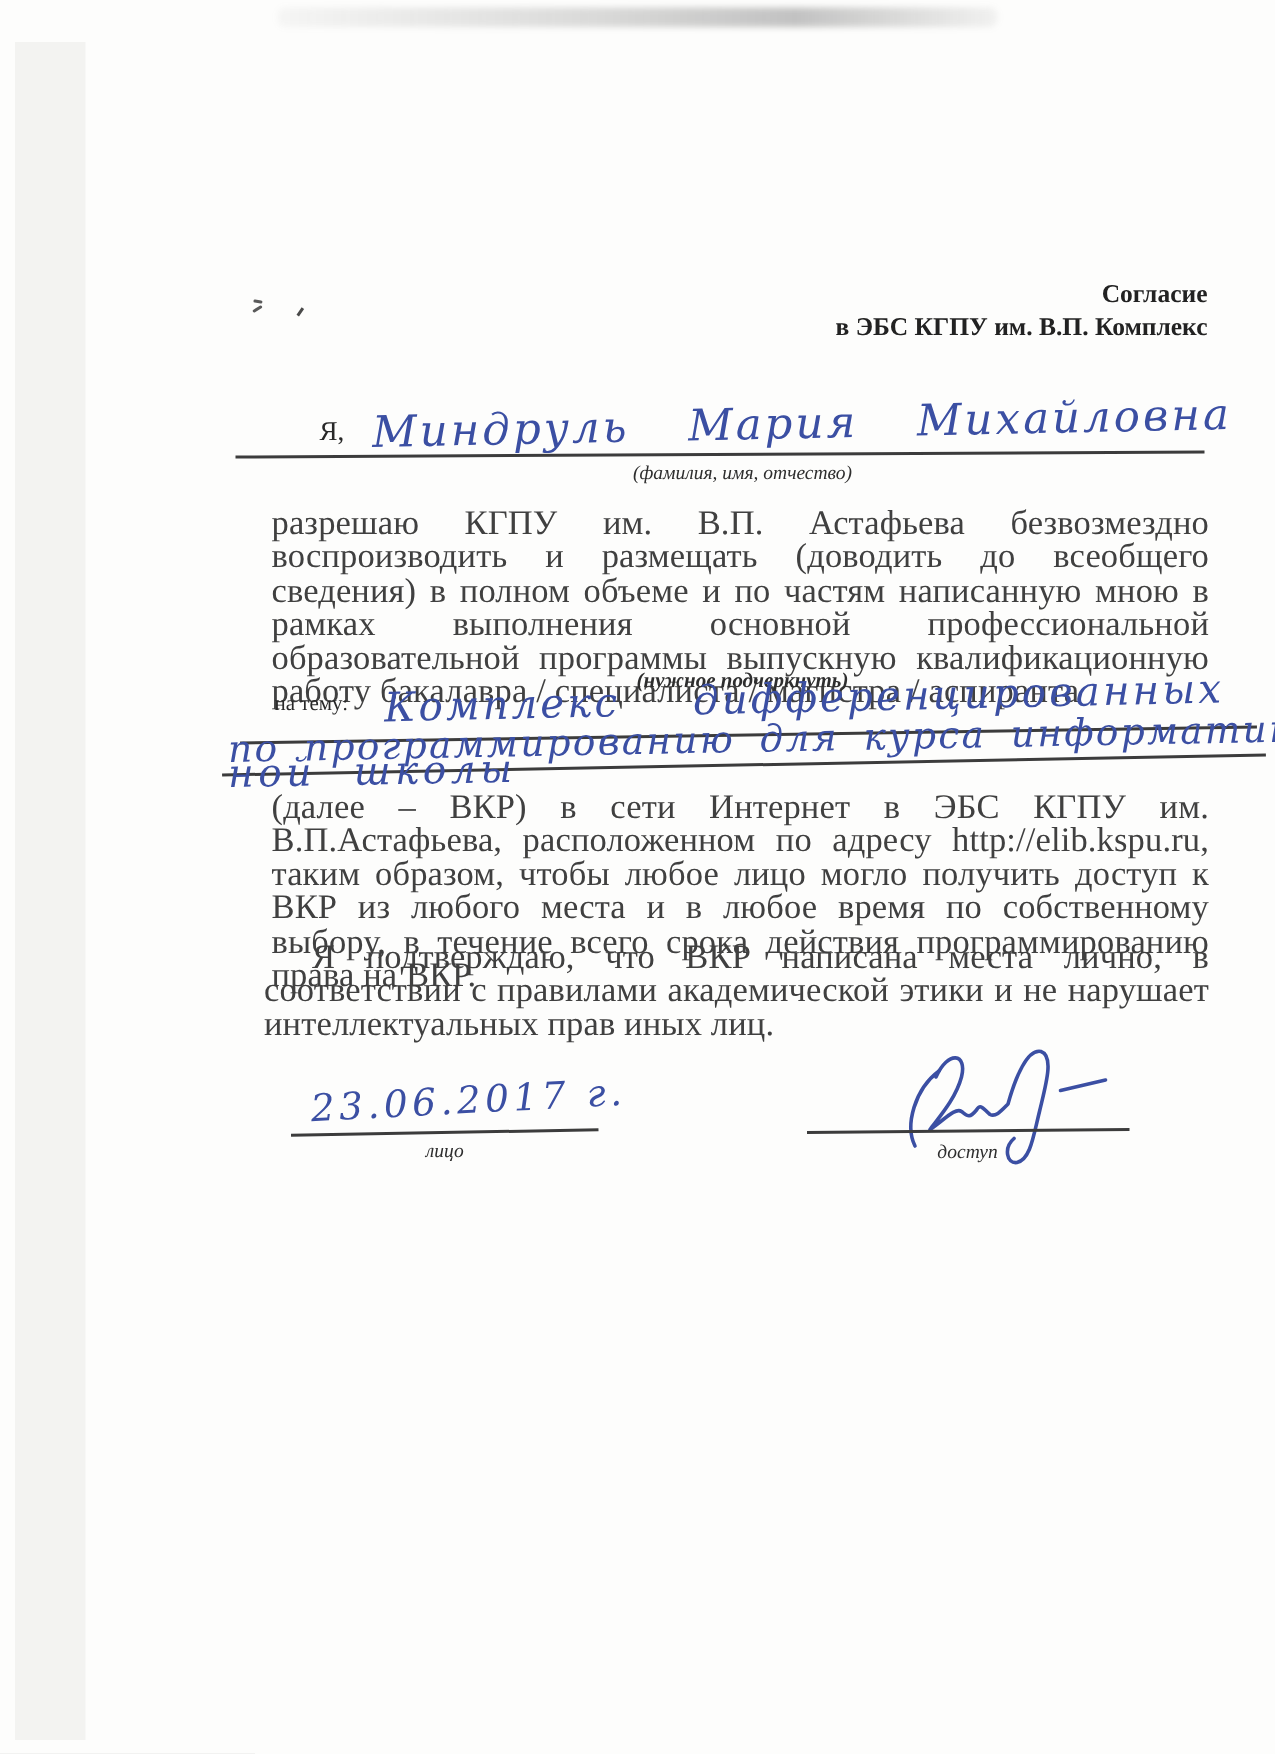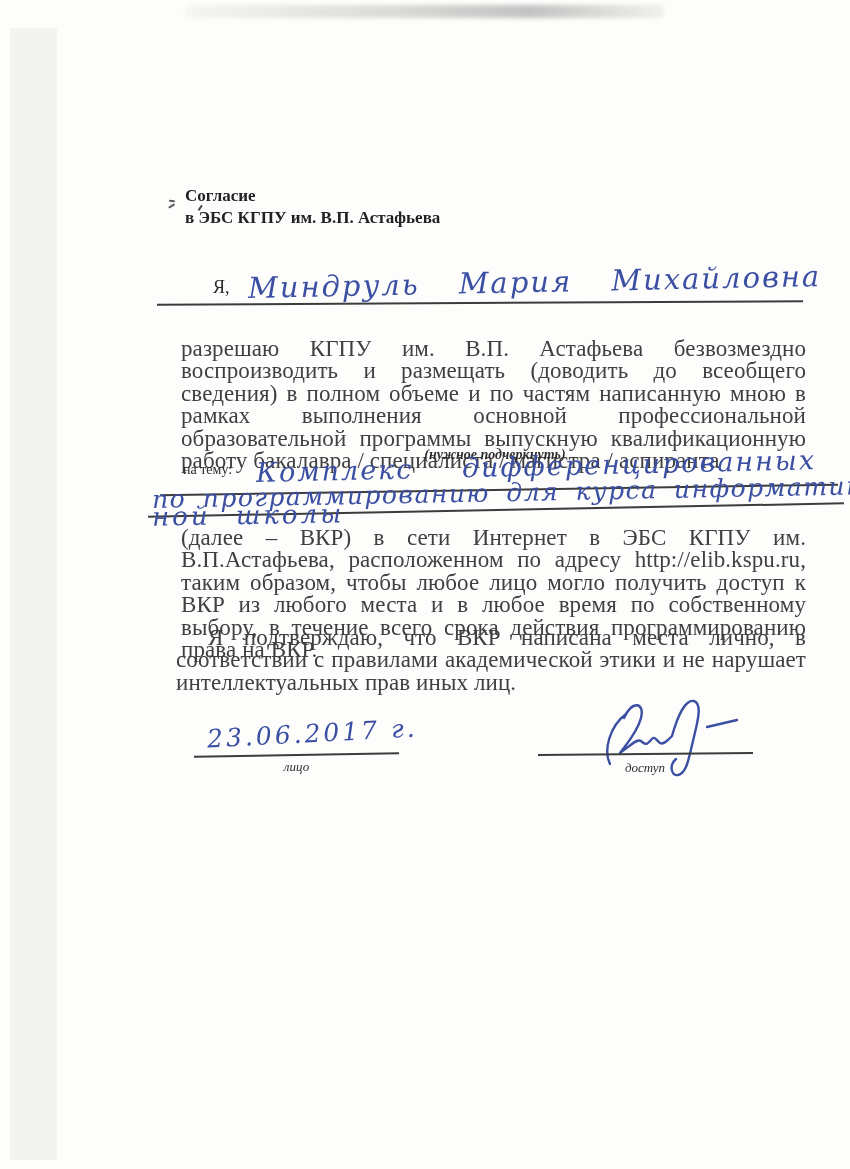--- a/index.html
+++ b/index.html
@@ -13,21 +13,21 @@
   .scan-smudge{position:absolute;left:185px;top:5px;width:480px;height:13px;border-radius:5px;
     background:linear-gradient(90deg,rgba(110,110,110,.05),rgba(75,75,75,.20) 45%,rgba(60,60,60,.30) 72%,rgba(110,110,110,.08));
     filter:blur(2px);}
   .speck{position:absolute;}
   .sl{position:absolute;background:#5a5a5a;height:1.5px;border-radius:1px;}
   .sl.a{width:6px;top:0;left:1px;transform:rotate(10deg);}
   .sl.b{width:7px;top:5px;left:0;transform:rotate(-32deg);}
   .accent{position:absolute;width:6px;height:1.5px;background:#4a4a4a;transform:rotate(-55deg);}
 
   
-  .doc-title{position:absolute;left:185px;top:185px;width:620px;text-align:left;
+  .doc-title{position:absolute;left:185px;top:185px;width:620px;text-align:right;
     font-weight:bold;font-size:17px;line-height:22px;color:#222;}
   .para{position:absolute;left:181px;width:625px;font-size:23px;line-height:22.4px;
     text-align:justify;letter-spacing:.1px;color:#404040;}
   .caption{position:absolute;font-style:italic;font-size:13px;color:#2e2e2e;text-align:center;}
   .small-cap{font-size:14px;font-weight:bold;}
   .ya{position:absolute;left:213px;top:277px;font-size:18px;color:#282828;}
   .topic-label{position:absolute;left:183px;top:462px;font-size:14px;color:#282828;}
 
   
   .rule{position:absolute;height:2px;background:#3c3c3c;}
@@ -54,26 +54,27 @@
   <div class="scan-band"></div>
   <div class="scan-smudge"></div>
   <div class="speck" style="left:168px;top:200px">
     <div class="sl a"></div>
     <div class="sl b"></div>
   </div>
   <div class="accent" style="left:197px;top:207px"></div>
 
   <div class="doc-title">
     <div>Согласие</div>
-    <div>в ЭБС КГПУ им. В.П. Астафьева</div>
+    <div>в ЭБС КГПУ им. В.П. Комплекс</div>
   </div>
 
   <span class="ya">Я,</span>
   <span class="hw hw-name">Миндруль Мария Михайловна</span>
   <div class="rule name-rule"></div>
+  <div class="caption" style="left:185px;top:307px;width:620px">(фамилия, имя, отчество)</div>
 
   <div class="para" style="top:338px">разрешаю КГПУ им. В.П. Астафьева безвозмездно воспроизводить и размещать (доводить до всеобщего сведения) в полном объеме и по частям написанную мною в рамках выполнения основной профессиональной образовательной программы выпускную квалификационную работу бакалавра / специалиста / магистра / аспиранта</div>
   <div class="caption small-cap" style="left:185px;top:447px;width:620px">(нужное подчеркнуть)</div>
 
   <span class="topic-label">на тему:</span>
   <span class="hw hw-t1">Комплекс дифференцированных задач</span>
   <div class="rule topic-rule1"></div>
   <span class="hw hw-t2">по программированию для курса информатики основ</span>
   <div class="rule topic-rule2"></div>
   <span class="hw hw-t3">ной школы</span>

